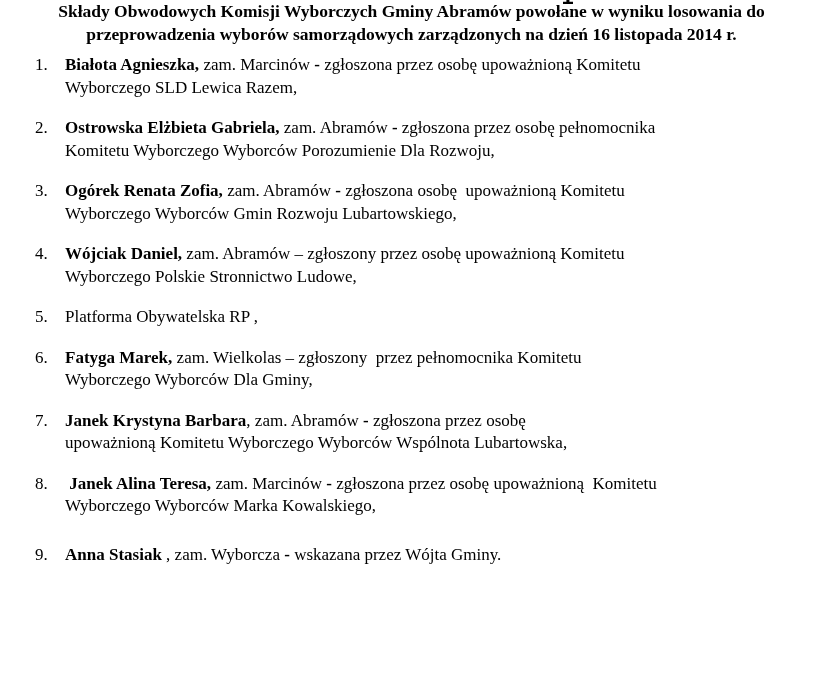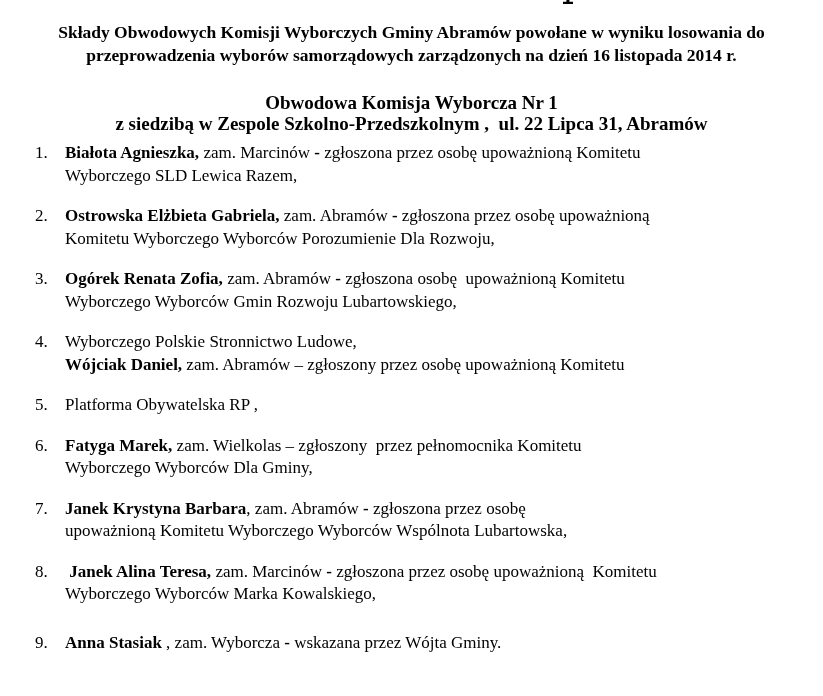--- a/index.html
+++ b/index.html
@@ -22,21 +22,20 @@
   .clipped-fragment {
     position: absolute;
     left: 563px;
     top: 0;
     width: 10px;
     height: 4px;
     background: #000000;
     clip-path: polygon(34% 0, 64% 0, 64% 45%, 100% 45%, 100% 100%, 0 100%, 0 45%, 34% 45%);
   }
   .doc-title {
-    padding-top: 21px;
     text-align: center;
     font-weight: bold;
     font-size: 17.5px;
   }
   .title-line {
     line-height: 23px;
     white-space: pre;
   }
   .commission-heading {
     margin-top: 25px;
@@ -81,52 +80,48 @@
 <body>
 
 <div class="page">
   <div class="clipped-fragment"></div>
 
   <div class="doc-title">
       <div class="title-line">Składy Obwodowych Komisji Wyborczych Gminy Abramów powołane w wyniku losowania do</div>
       <div class="title-line">przeprowadzenia wyborów samorządowych zarządzonych na dzień 16 listopada 2014 r.</div>
     </div>
 
-  <div class="commission-heading">
-      <div class="heading-line">Obwodowa Komisja Wyborcza Nr 1</div>
-      <div class="heading-line">z siedzibą w Zespole Szkolno-Przedszkolnym ,  ul. 22 Lipca 31, Abramów</div>
-    </div>
 
   <div class="members">
       <div class="member-item">
         <div class="member-num">1.</div>
         <div class="member-text">
           <div class="member-line"><span class="b">Białota Agnieszka,</span><span> zam. Marcinów </span><span class="b">-</span><span> zgłoszona przez osobę upoważnioną Komitetu</span></div>
           <div class="member-line"><span>Wyborczego SLD Lewica Razem,</span></div>
         </div>
       </div>
       <div class="member-item">
         <div class="member-num">2.</div>
         <div class="member-text">
-          <div class="member-line"><span class="b">Ostrowska Elżbieta Gabriela,</span><span> zam. Abramów </span><span class="b">-</span><span> zgłoszona przez osobę upoważnioną</span></div>
+          <div class="member-line"><span class="b">Ostrowska Elżbieta Gabriela,</span><span> zam. Abramów </span><span class="b">-</span><span> zgłoszona przez osobę pełnomocnika</span></div>
           <div class="member-line"><span>Komitetu Wyborczego Wyborców Porozumienie Dla Rozwoju,</span></div>
         </div>
       </div>
       <div class="member-item">
         <div class="member-num">3.</div>
         <div class="member-text">
           <div class="member-line"><span class="b">Ogórek Renata Zofia,</span><span> zam. Abramów </span><span class="b">-</span><span> zgłoszona osobę  upoważnioną Komitetu</span></div>
           <div class="member-line"><span>Wyborczego Wyborców Gmin Rozwoju Lubartowskiego,</span></div>
         </div>
       </div>
       <div class="member-item">
         <div class="member-num">4.</div>
         <div class="member-text">
+          <div class="member-line"><span class="b">Wójciak Daniel,</span><span> zam. Abramów – zgłoszony przez osobę upoważnioną Komitetu</span></div>
           <div class="member-line"><span>Wyborczego Polskie Stronnictwo Ludowe,</span></div>
-          <div class="member-line"><span class="b">Wójciak Daniel,</span><span> zam. Abramów – zgłoszony przez osobę upoważnioną Komitetu</span></div>
         </div>
       </div>
       <div class="member-item">
         <div class="member-num">5.</div>
         <div class="member-text">
           <div class="member-line"><span>Platforma Obywatelska RP ,</span></div>
         </div>
       </div>
       <div class="member-item">
         <div class="member-num">6.</div>

